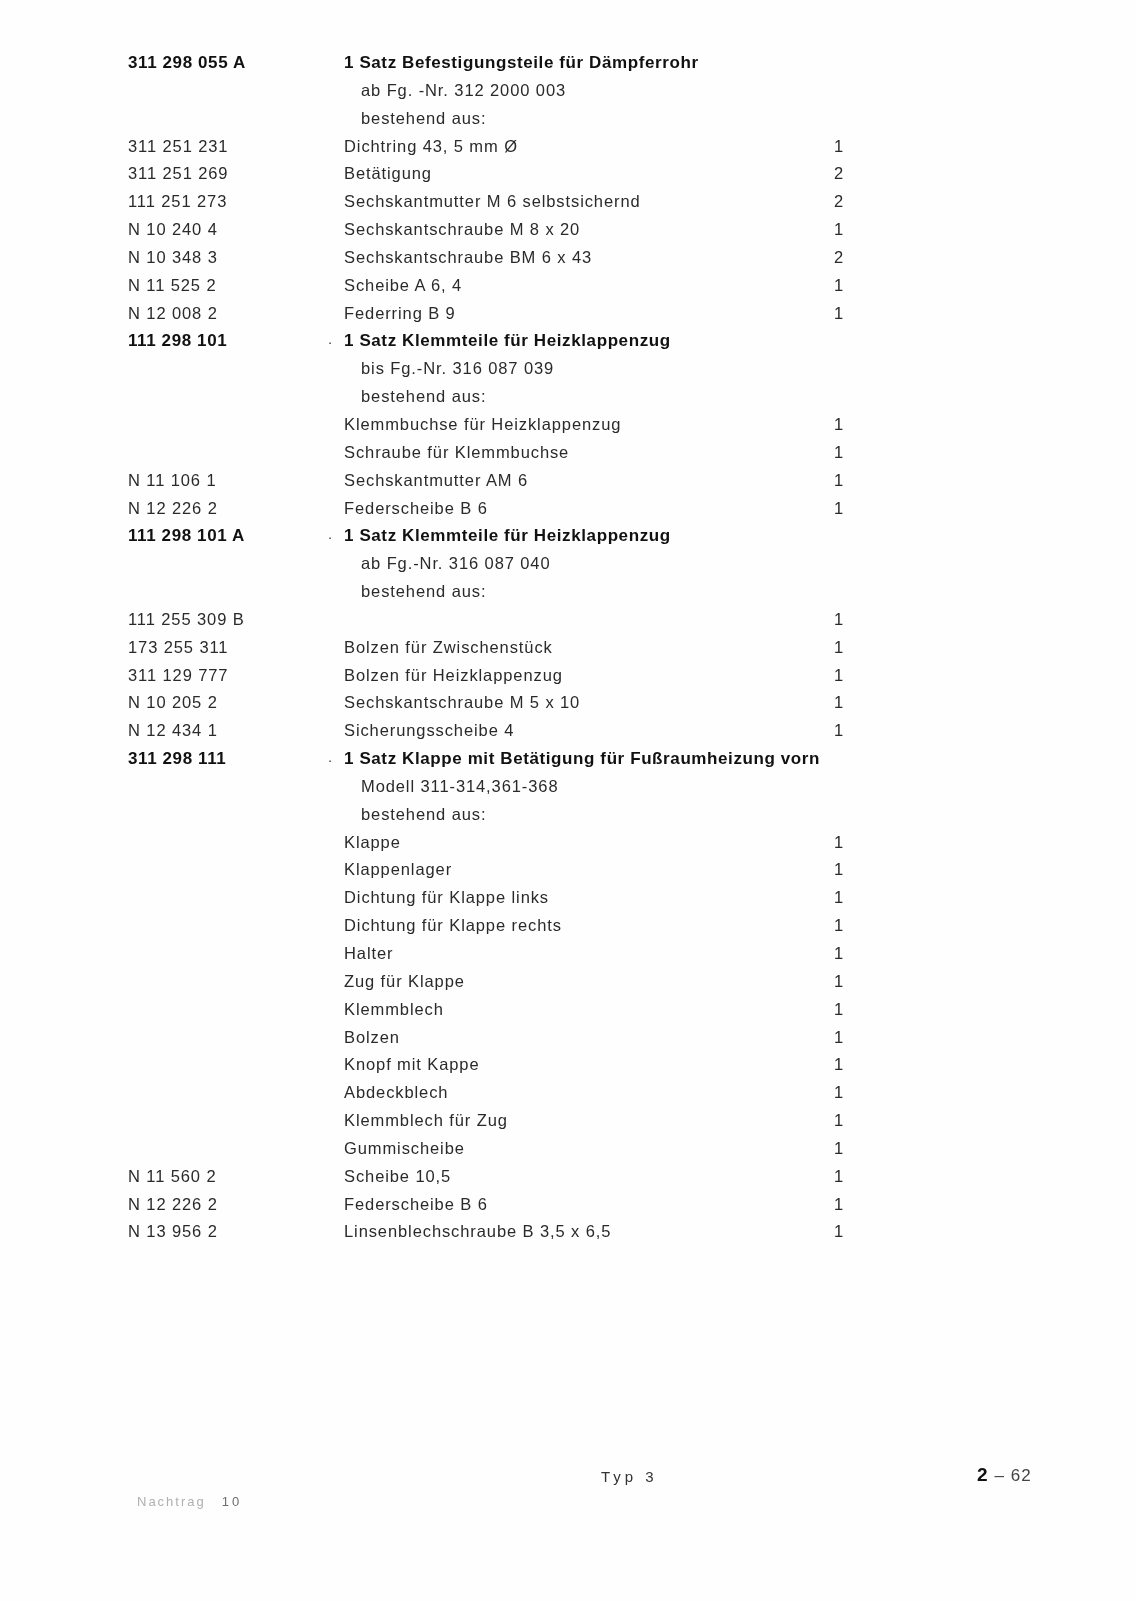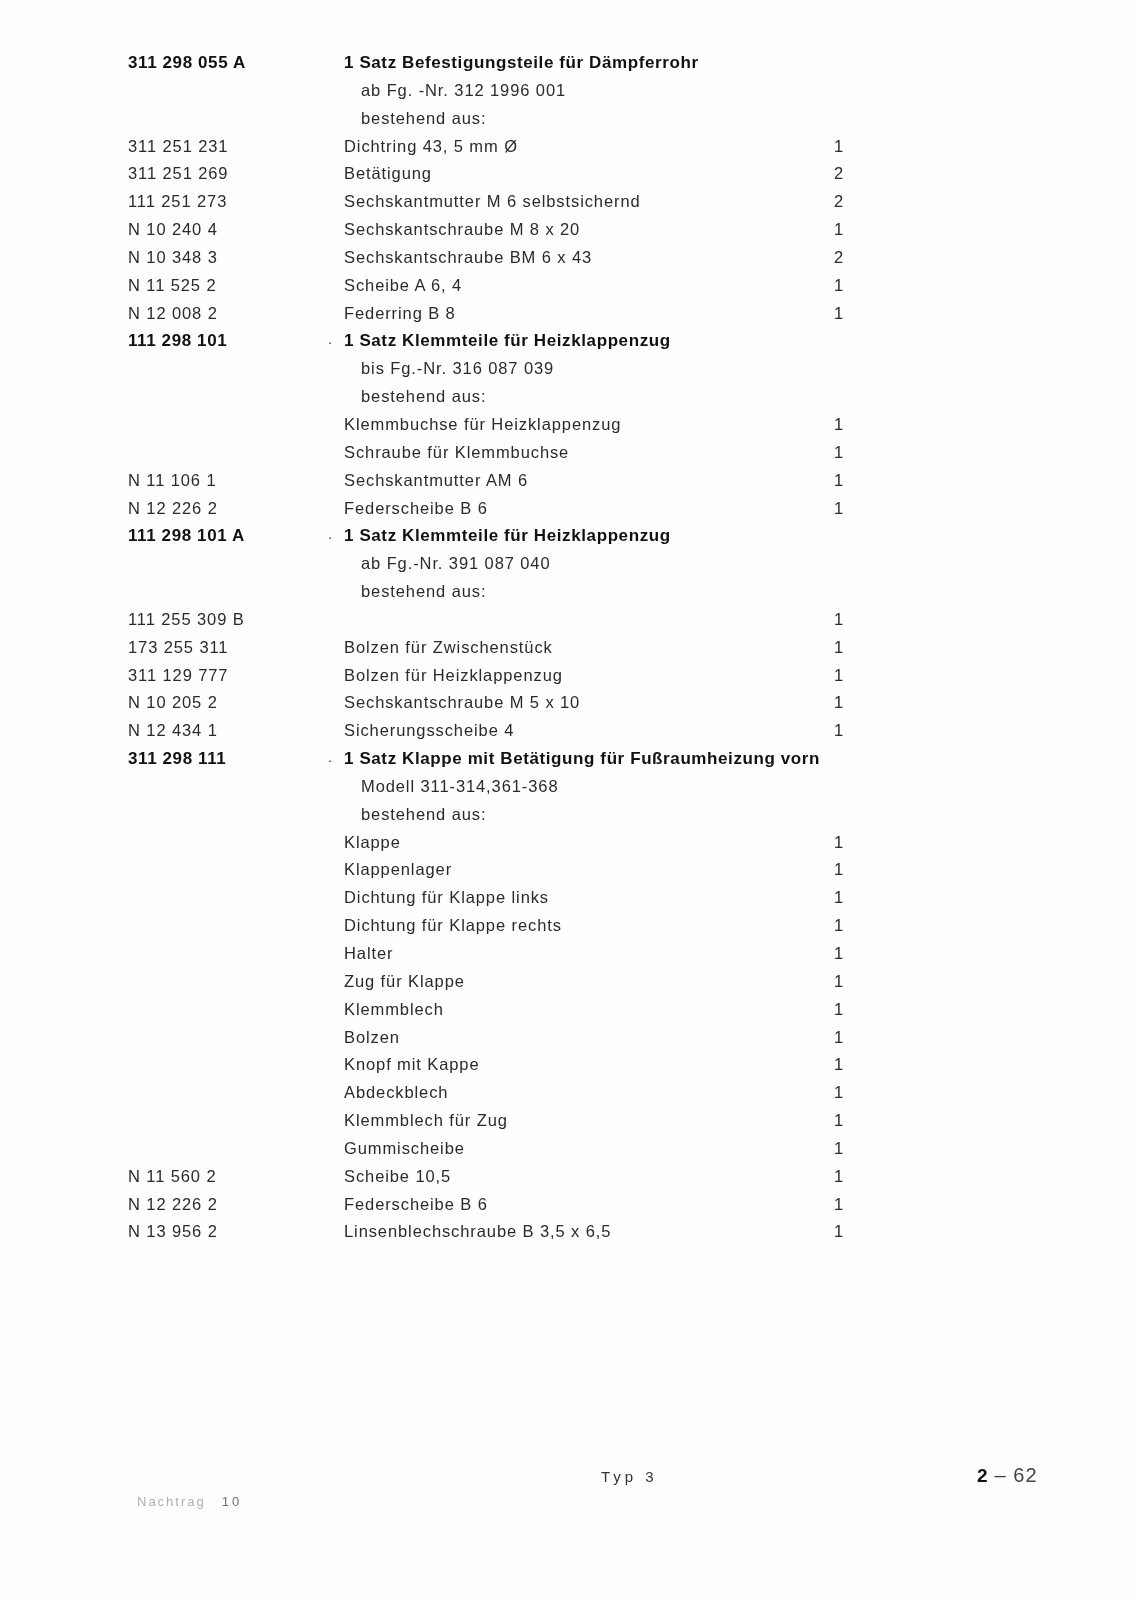--- a/index.html
+++ b/index.html
@@ -49,21 +49,21 @@
     letter-spacing:4px;
     color:#333;
   }
   .footer-page {
     position:absolute;
     left:977px; top:1464px;
     color:#2b2b2b;
     letter-spacing:1px;
   }
   .footer-page .pg-bold { font-weight:700; font-size:19px; color:#111; }
-  .footer-page .pg-rest { font-size:20px; margin-left:6px; color:#444;margin-top:15px; }
+  .footer-page .pg-rest { font-size:17px; margin-left:6px; color:#444;margin-top:15px; }
   .footer-supplement {
     position:absolute;
     left:137px; top:1494px;
     font-size:13px;
     letter-spacing:2px;
     color:#b0b0ac;
   }
   .footer-supplement .supp-num {
     margin-left:16px;
     color:#6d6d6a;
@@ -76,21 +76,21 @@
 <div class="page">
 
   <div class="list" id="parts-list">
       <div class="row header">
         <span class="pn">311 298 055 A</span>
         <span class="desc">1 Satz Befestigungsteile für Dämpferrohr</span>
         <span class="qty"></span>
       </div>
       <div class="row indent">
         <span class="pn"></span>
-        <span class="desc">ab Fg. -Nr. 312 1996 001</span>
+        <span class="desc">ab Fg. -Nr. 312 2000 003</span>
         <span class="qty"></span>
       </div>
       <div class="row indent">
         <span class="pn"></span>
         <span class="desc">bestehend aus:</span>
         <span class="qty"></span>
       </div>
       <div class="row item">
         <span class="pn">311 251 231</span>
         <span class="desc">Dichtring 43, 5 mm Ø</span>
@@ -116,21 +116,21 @@
         <span class="desc">Sechskantschraube BM 6 x 43</span>
         <span class="qty">2</span>
       </div>
       <div class="row item">
         <span class="pn">N 11 525 2</span>
         <span class="desc">Scheibe A 6, 4</span>
         <span class="qty">1</span>
       </div>
       <div class="row item">
         <span class="pn">N 12 008 2</span>
-        <span class="desc">Federring B 8</span>
+        <span class="desc">Federring B 9</span>
         <span class="qty">1</span>
       </div>
       <div class="row header">
         <span class="pn">111 298 101</span>
         <span class="desc"><span class="dot">.</span>1 Satz Klemmteile für Heizklappenzug</span>
         <span class="qty"></span>
       </div>
       <div class="row indent">
         <span class="pn"></span>
         <span class="desc">bis Fg.-Nr. 316 087 039</span>
@@ -161,21 +161,21 @@
         <span class="desc">Federscheibe B 6</span>
         <span class="qty">1</span>
       </div>
       <div class="row header">
         <span class="pn">111 298 101 A</span>
         <span class="desc"><span class="dot">.</span>1 Satz Klemmteile für Heizklappenzug</span>
         <span class="qty"></span>
       </div>
       <div class="row indent">
         <span class="pn"></span>
-        <span class="desc">ab Fg.-Nr. 391 087 040</span>
+        <span class="desc">ab Fg.-Nr. 316 087 040</span>
         <span class="qty"></span>
       </div>
       <div class="row indent">
         <span class="pn"></span>
         <span class="desc">bestehend aus:</span>
         <span class="qty"></span>
       </div>
       <div class="row item">
         <span class="pn">111 255 309 B</span>
         <span class="qty">1</span>

